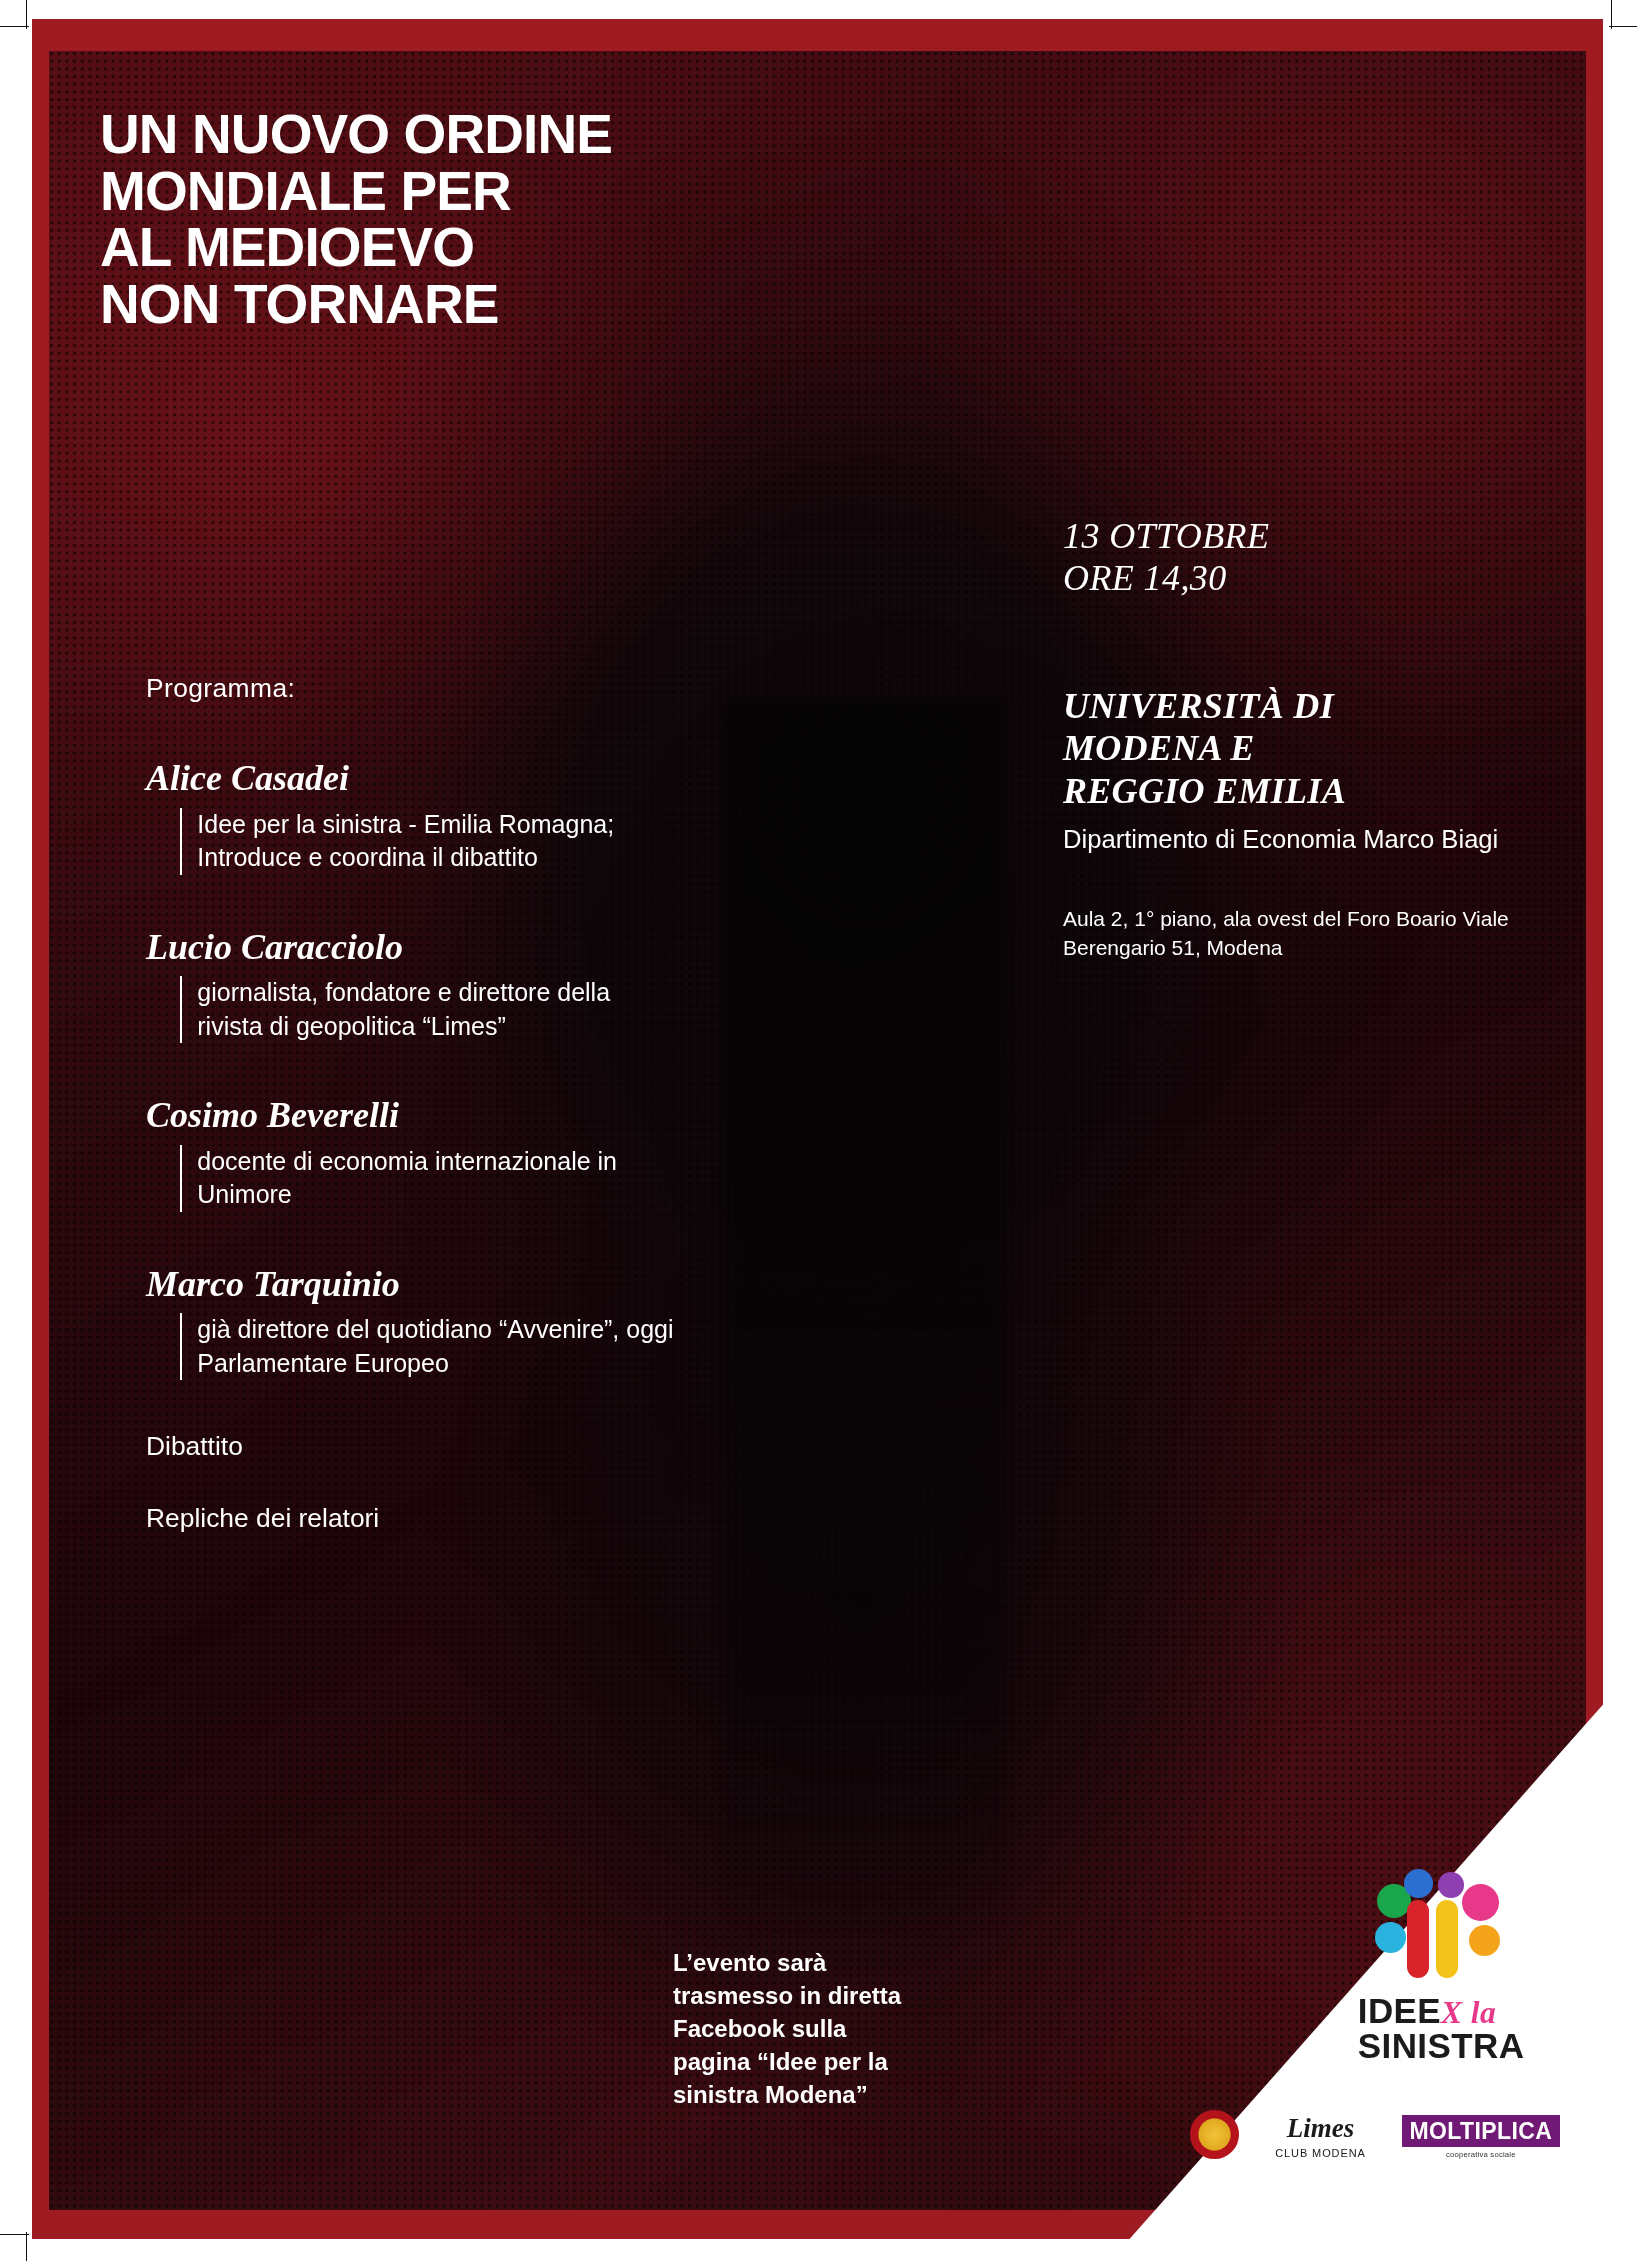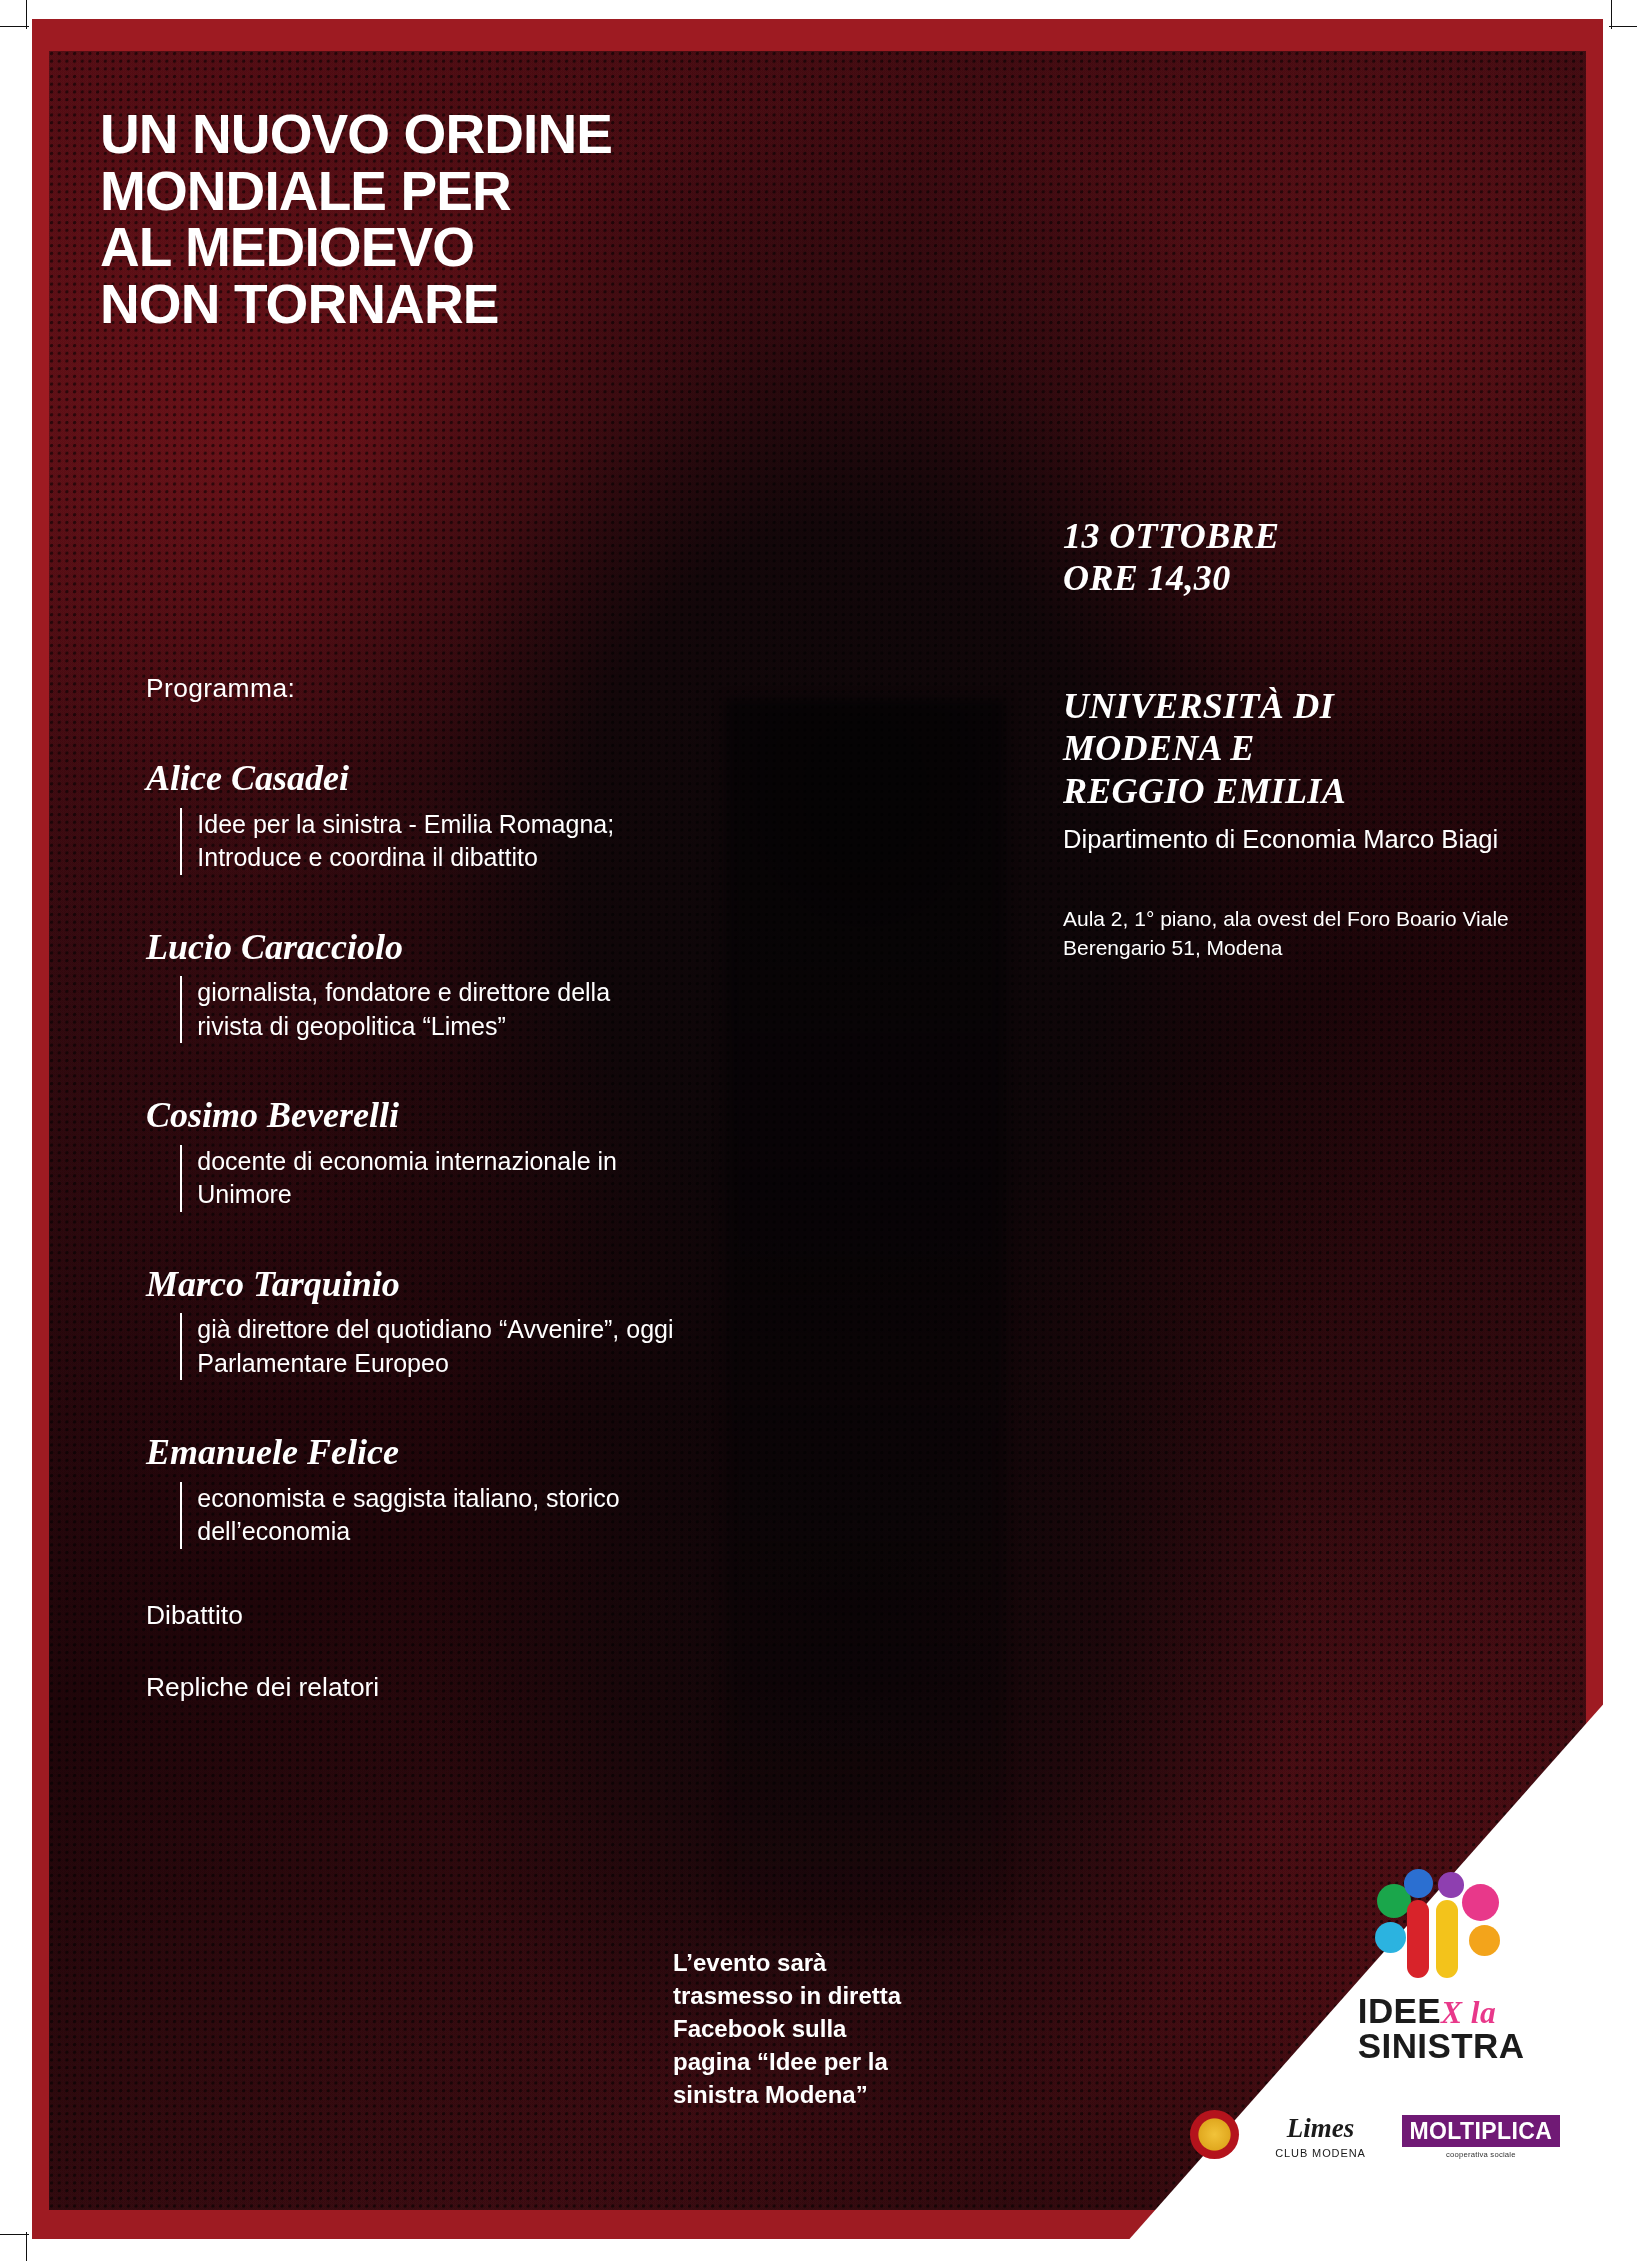--- a/index.html
+++ b/index.html
@@ -158,21 +158,21 @@
   
   .right-col {
     position: absolute;
     left: 1063px;
     top: 515px;
     width: 460px;
     color: #ffffff;
   }
   .date {
     font-family: "Liberation Serif", serif;
-    font-weight: bold;
+    font-weight: normal;
     font-style: italic;
     font-size: 36px;
     line-height: 1.18;
     letter-spacing: 0.4px;
     margin-bottom: 85px;
   }
   .uni {
     font-family: "Liberation Serif", serif;
     font-weight: bold;
     font-style: italic;
@@ -315,24 +315,20 @@
       <div class="speaker">
         <div class="sp-name">Cosimo Beverelli</div>
         <div class="sp-role">docente di economia internazionale in Unimore</div>
       </div>
 
       <div class="speaker">
         <div class="sp-name">Marco Tarquinio</div>
         <div class="sp-role">già direttore del quotidiano “Avvenire”, oggi Parlamentare Europeo</div>
       </div>
 
-      <div class="speaker">
-        <div class="sp-name">Emanuele Felice</div>
-        <div class="sp-role">economista e saggista italiano, storico dell’economia</div>
-      </div>
 
       <div class="plain-line">Dibattito</div>
       <div class="plain-line">Repliche dei relatori</div>
 
     </div>
 
     <div class="note-col">L’evento sarà trasmesso in diretta Facebook sulla pagina “Idee per la sinistra Modena”</div>
 
     <div class="right-col">
       <div class="date">

